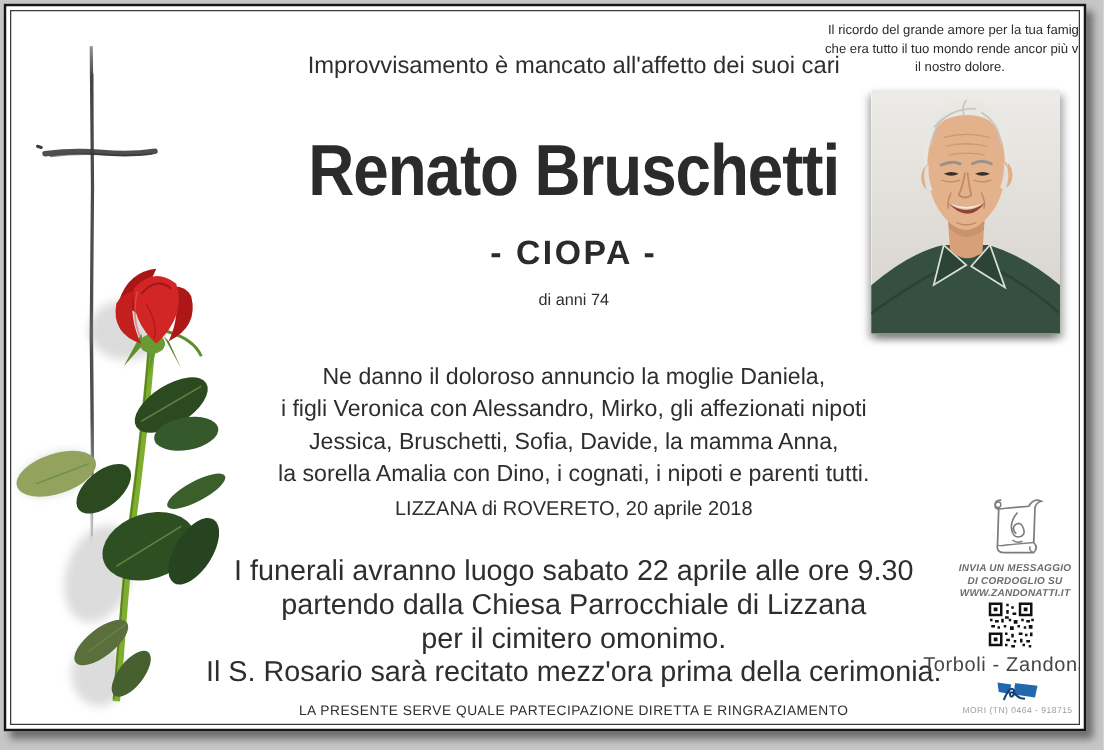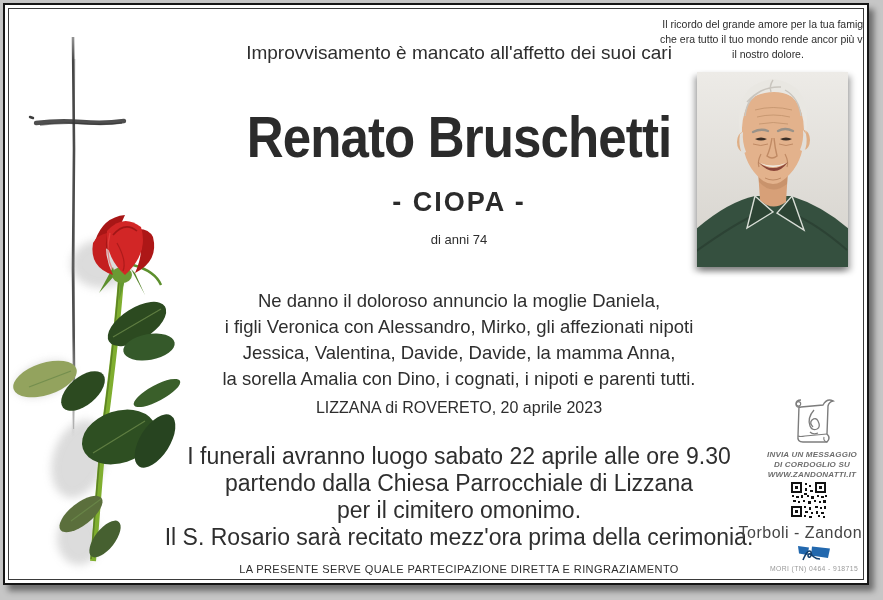--- a/index.html
+++ b/index.html
@@ -131,23 +131,23 @@
       </svg>
     </div>
 
     <div class="main-col">
       <div class="intro">Improvvisamento è mancato all'affetto dei suoi cari</div>
       <div class="name">Renato Bruschetti</div>
       <div class="nickname">- CIOPA -</div>
       <div class="age">di anni 74</div>
       <div class="announce pre">Ne danno il doloroso annuncio la moglie Daniela,
 i figli Veronica con Alessandro, Mirko, gli affezionati nipoti
-Jessica, Valentina, Davide, Davide, la mamma Anna,
+Jessica, Bruschetti, Sofia, Davide, la mamma Anna,
 la sorella Amalia con Dino, i cognati, i nipoti e parenti tutti.</div>
-      <div class="placedate">LIZZANA di ROVERETO, 20 aprile 2023</div>
+      <div class="placedate">LIZZANA di ROVERETO, 20 aprile 2018</div>
       <div class="funeral pre">I funerali avranno luogo sabato 22 aprile alle ore 9.30
 partendo dalla Chiesa Parrocchiale di Lizzana
 per il cimitero omonimo.
 Il S. Rosario sarà recitato mezz'ora prima della cerimonia.</div>
       <div class="footer">LA PRESENTE SERVE QUALE PARTECIPAZIONE DIRETTA E RINGRAZIAMENTO</div>
     </div>
 
     <div class="quote pre">Il ricordo del grande amore per la tua famiglia
 che era tutto il tuo mondo rende ancor più vivo
 il nostro dolore.</div>

